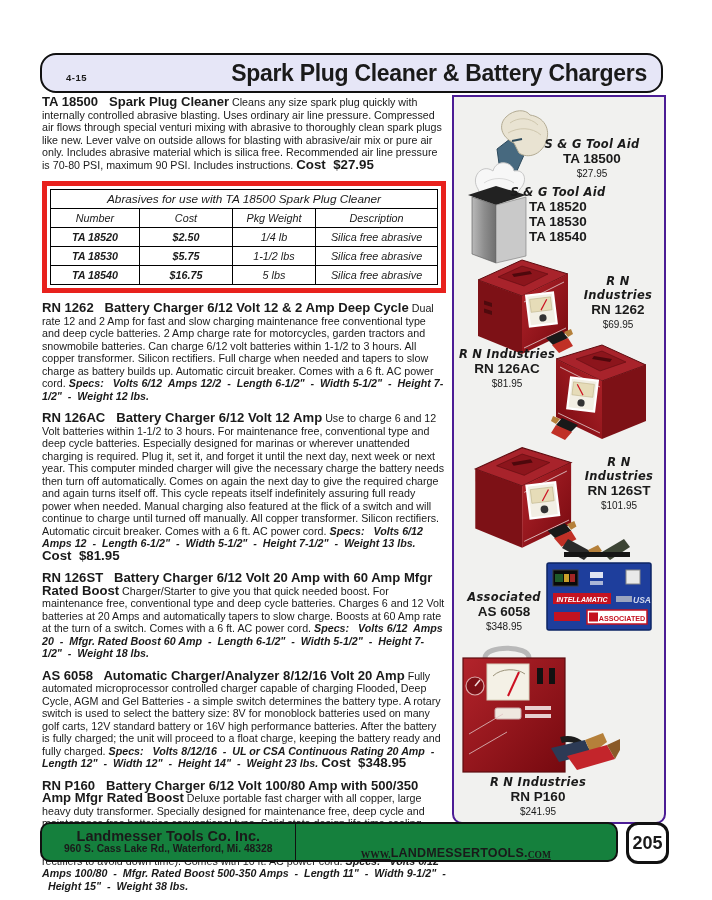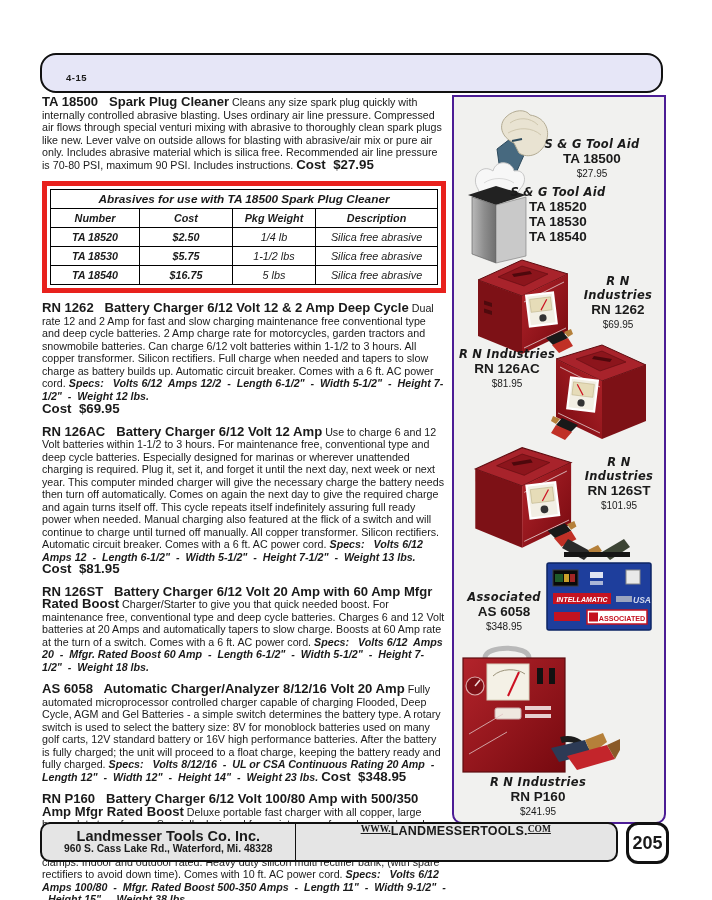--- a/index.html
+++ b/index.html
@@ -17,55 +17,56 @@
   .ph{font-weight:700;font-size:13.1px;}
   .ps{font-weight:700;font-style:italic;}
   .pc{font-weight:700;font-size:13.3px;}
   div.pc{margin-top:1px;}
 
   
   .redbox{border:5px solid #e8211d;background:#fff;padding:3px;margin:2px 0 9px 0;}
   table.abr{width:100%;border-collapse:collapse;table-layout:fixed;}
   table.abr td{border:1.5px solid #000;text-align:center;font-style:italic;font-size:10.8px;
                padding:2px 1px;height:14px;}
-  table.abr .ttl{font-weight:700;font-size:11.8px;}
-  table.abr .hd{font-weight:700;border-radius:9px;}
+  table.abr .ttl{font-weight:400;font-size:11.8px;}
+  table.abr .hd{font-weight:400;border-radius:9px;}
   table.abr td.b{font-weight:700;}
   .c0{width:23%;} .c1{width:24%;} .c2{width:21.5%;} .c3{width:31.5%;}
 
   
   .panel{position:absolute;left:452px;top:95px;width:210px;height:725px;background:#f1f1ef;
          border:2px solid #4c1d95;border-radius:0 0 10px 10px;box-sizing:content-box;}
   .pimg{position:absolute;}
   .plabel{position:absolute;text-align:center;}
   .plabel .brand{font-family:"DejaVu Sans",sans-serif;font-style:italic;font-weight:700;font-size:11.5px;letter-spacing:.3px;}
   .plabel .model{font-weight:700;font-size:13.5px;line-height:15px;}
   .plabel .price{font-weight:400;font-size:10px;line-height:15px;}
 
   
-  .ftr{position:absolute;left:40px;top:822px;width:578px;height:40px;background:#e5e5e5;
+  .ftr{position:absolute;left:40px;top:822px;width:578px;height:40px;background:#15803d;
        border:2px solid #111;border-radius:10px;display:flex;align-items:center;box-sizing:border-box;}
   .ftr .blk{text-align:center;line-height:1.05;}
   .ftr .company{width:44%;}
   .ftr .phone{width:26%;}
-  .ftr .web{flex:1;border-left:1.5px solid #111;height:100%;display:flex;align-items:flex-start;justify-content:center;}
+  .ftr .web{flex:1;border-left:1.5px solid #111;height:100%;display:flex;align-items:flex-end;justify-content:center;}
   .ftr .l1{font-weight:700;font-size:14.5px;}
   .ftr .l2{font-weight:700;font-size:10.3px;}
   .web .sm{font-family:"Liberation Serif",serif;font-size:9.5px;font-weight:700;text-decoration:underline;}
   .web .dom{font-weight:700;font-size:12.5px;letter-spacing:.2px;}
   .pagenum{position:absolute;left:626px;top:822px;width:37px;height:36px;background:#fff;
            border:3px solid #111;border-radius:12px;display:flex;align-items:center;justify-content:center;
            font-weight:700;font-size:18px;}
   svg text{font-family:"Liberation Sans",sans-serif;}
 </style>
 </head>
 <body>
 
 <div class="hdr">
   <span class="code">4-15</span>
+  <span class="title">Spark Plug Cleaner &amp; Battery Chargers</span>
 </div>
 
 <div class="leftcol">
 
   <div class="prod">
     <span class="ph">TA 18500&nbsp;&nbsp; Spark Plug Cleaner</span>
     <span class="pb">Cleans any size spark plug quickly with internally controlled abrasive blasting. Uses ordinary air line pressure. Compressed air flows through special venturi mixing with abrasive to thoroughly clean spark plugs like new. Lever valve on outside allows for blasting with abrasive/air mix or pure air only. Includes abrasive material which is silica free. Recommended air line pressure is 70-80 PSI, maximum 90 PSI. Includes instructions.</span>
     <span class="pc">Cost&nbsp; $27.95</span>
   </div>
 
@@ -106,21 +107,20 @@
         <td>Silica free abrasive</td>
       </tr>
     </tbody>
       </table>
   </div>
 
   <div class="prod">
     <span class="ph">RN 1262&nbsp;&nbsp; Battery Charger 6/12 Volt 12 &amp; 2 Amp Deep Cycle</span>
     <span class="pb">Dual rate 12 and 2 Amp for fast and slow charging maintenance free conventional type and deep cycle batteries. 2 Amp charge rate for motorcycles, garden tractors and snowmobile batteries. Can charge 6/12 volt batteries within 1-1/2 to 3 hours. All copper transformer. Silicon rectifiers. Full charge when needed and tapers to slow charge as battery builds up. Automatic circuit breaker. Comes with a 6 ft. AC power cord.</span>
     <span class="ps">Specs:&nbsp;&nbsp; Volts 6/12&nbsp; Amps 12/2&nbsp; -&nbsp; Length 6-1/2"&nbsp; -&nbsp; Width 5-1/2"&nbsp; -&nbsp; Height 7-1/2"&nbsp; -&nbsp; Weight 12 lbs.</span>
-    <div class="pc">Cost&nbsp; $69.95</div>
   </div>
 
   <div class="prod">
     <span class="ph">RN 126AC&nbsp;&nbsp; Battery Charger 6/12 Volt 12 Amp</span>
     <span class="pb">Use to charge 6 and 12 Volt batteries within 1-1/2 to 3 hours. For maintenance free, conventional type and deep cycle batteries. Especially designed for marinas or wherever unattended charging is required. Plug it, set it, and forget it until the next day, next week or next year. This computer minded charger will give the necessary charge the battery needs then turn off automatically. Comes on again the next day to give the required charge and again turns itself off. This cycle repeats itself indefinitely assuring full ready power when needed. Manual charging also featured at the flick of a switch and will continue to charge until turned off manually. All copper transformer. Silicon rectifiers. Automatic circuit breaker. Comes with a 6 ft. AC power cord.</span>
     <span class="ps">Specs:&nbsp;&nbsp; Volts 6/12&nbsp; Amps 12&nbsp; -&nbsp; Length 6-1/2"&nbsp; -&nbsp; Width 5-1/2"&nbsp; -&nbsp; Height 7-1/2"&nbsp; -&nbsp; Weight 13 lbs.</span>
     <span class="pc">Cost&nbsp; $81.95</span>
   </div>
 
   <div class="prod">

